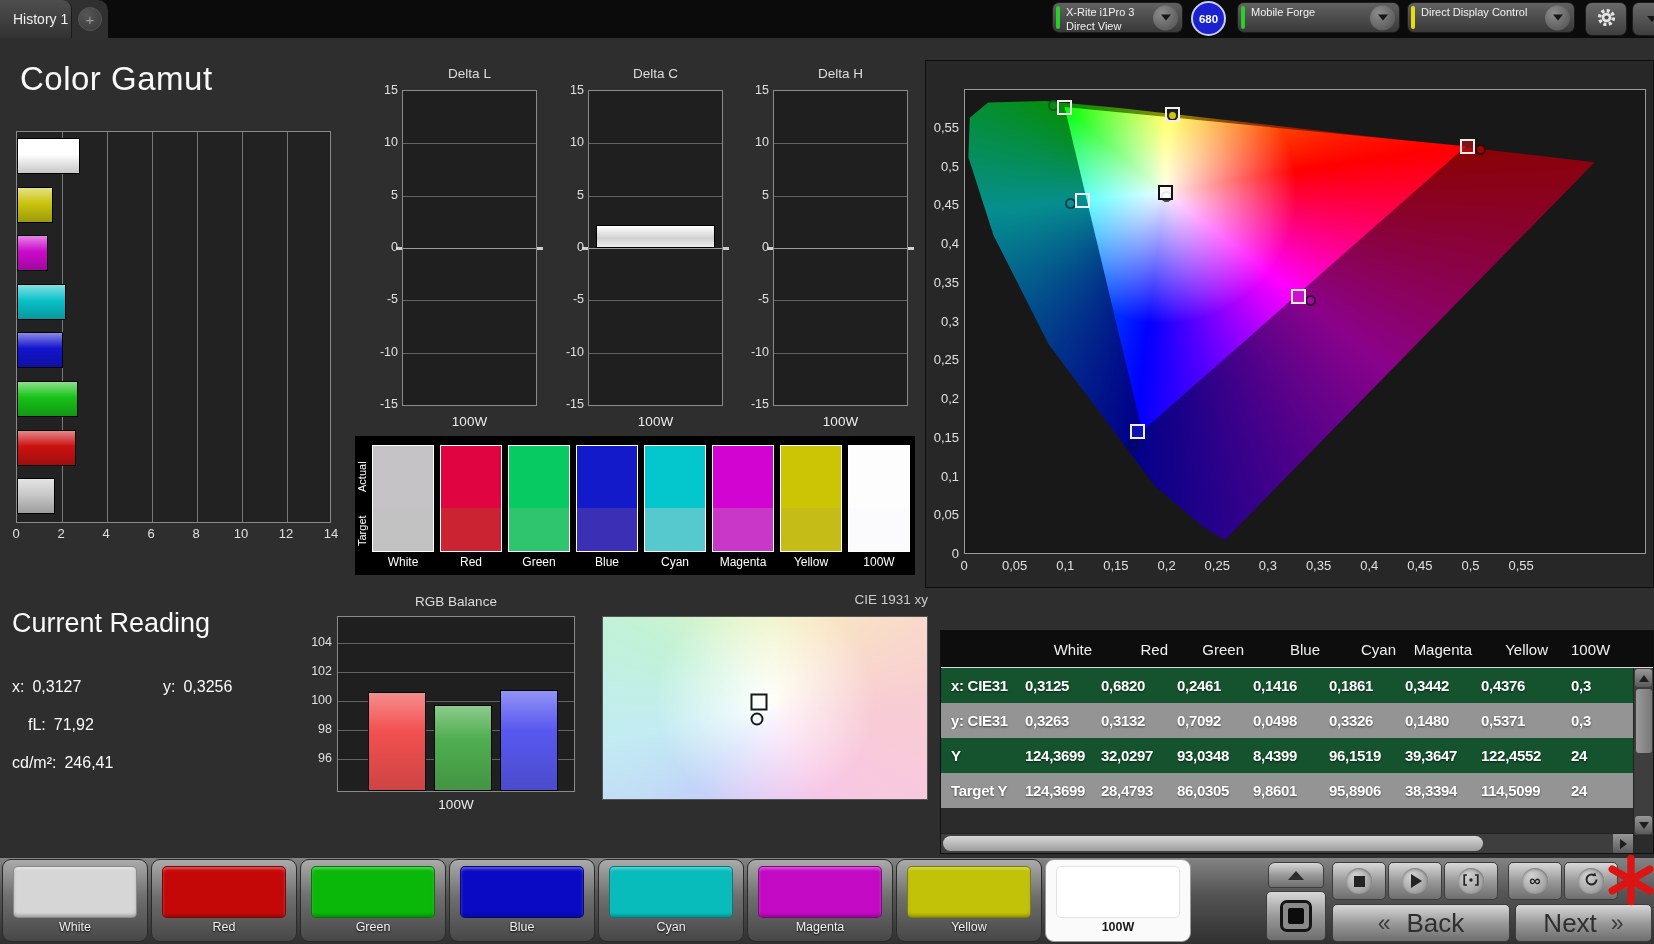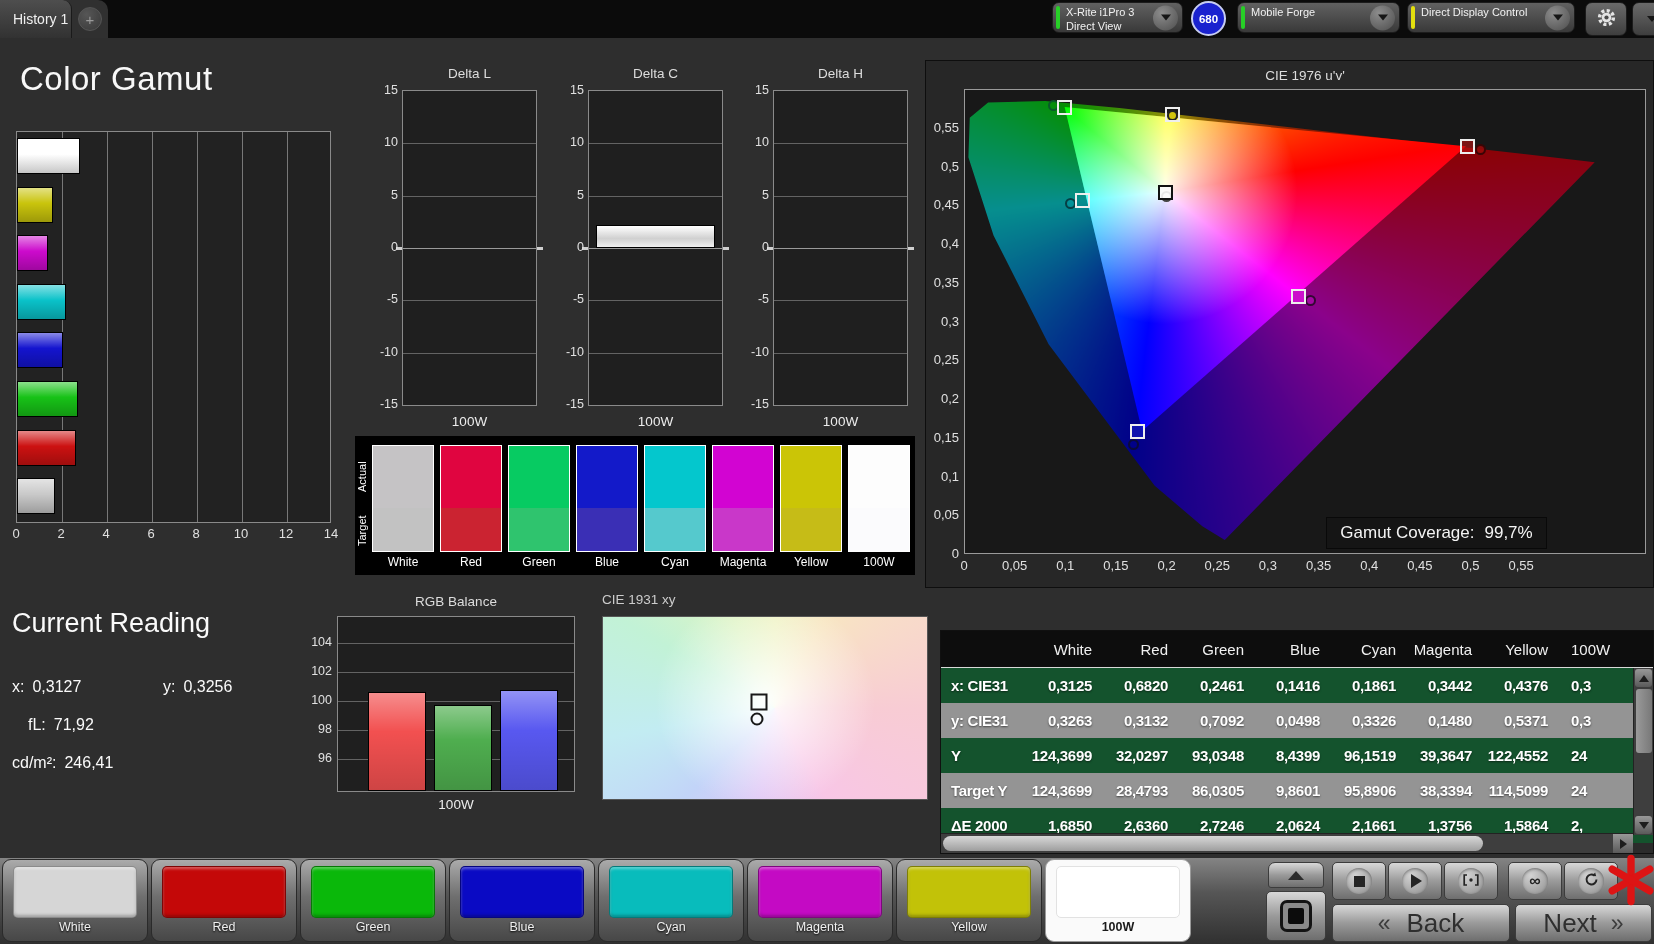--- a/index.html
+++ b/index.html
@@ -95,39 +95,39 @@
   #rgb-title{position:absolute;top:0;left:39px;width:238px;text-align:center;font-size:13.5px;color:#ddd}
   #rgb-plot{position:absolute;left:39px;top:22px;width:238px;height:176px;background:#1f1f1f;
     border:1px solid #8a8a8a;box-sizing:border-box}
   .rgb-bar{position:absolute;bottom:0;width:58px;border:1px solid #000;box-sizing:border-box;
     background-image:linear-gradient(180deg,rgba(255,255,255,.35),rgba(255,255,255,0) 40%,rgba(0,0,0,.15))}
   .rgb-ytick{width:34px}
   #rgb-xlabel{position:absolute;top:203px;left:39px;width:238px;text-align:center;font-size:13.5px;color:#ececec}
 
   
   #cie31{position:absolute;left:600px;top:590px;width:330px;height:214px}
-  #cie31-title{position:absolute;top:2px;left:2px;width:326px;text-align:left;font-size:13.5px;color:#ccc}
+  #cie31-title{position:absolute;top:2px;left:2px;width:326px;text-align:right;font-size:13.5px;color:#ccc}
   #cie31-plot{position:absolute;left:2px;top:26px;width:326px;height:184px;border:1px solid #555;box-sizing:border-box;
     background:radial-gradient(circle at 50% 46%,rgba(255,255,255,.96) 0%,rgba(255,255,255,0) 58%),
       conic-gradient(from 0deg at 53% 50%,#eef2c0 0deg,#f8e6c2 30deg,#f8ccd4 90deg,#f8c6e6 150deg,#e0c8f6 190deg,#c2d4f8 225deg,#c2ecf2 260deg,#c2f2d6 300deg,#def4c4 335deg,#eef2c0 360deg)}
   .c31-square{position:absolute;width:17px;height:17px;border:2.5px solid #181818;box-sizing:border-box;transform:translate(-50%,-50%)}
   .c31-circle{position:absolute;width:13px;height:13px;border:2px solid #181818;border-radius:50%;
     background:rgba(255,255,255,.4);box-sizing:border-box;transform:translate(-50%,-50%)}
 
   
   #meas-table{position:absolute;left:940px;top:630px;width:714px;height:224px;background:#2b2b2b;
     overflow:hidden;border:1px solid #101010;box-sizing:border-box}
   #mt-head{display:flex;height:37px;background:#0d0d0d;border-bottom:1px solid #d8d8d8;align-items:center;box-sizing:border-box}
   .mt-hcell{width:76px;text-align:right;padding-right:9px;box-sizing:border-box;color:#f0f0f0;font-size:15px;flex:none}
   .mt-hcell.first{width:84px}
   .mt-hcell.clipped{text-align:left;padding-left:14px}
   .mt-row{display:flex;height:35px;align-items:center}
   .mt-row.dark{background:#14532d}
   .mt-row.light{background:#949494}
-  .mt-cell{width:76px;text-align:right;padding-right:9px;box-sizing:border-box;font-size:15px;font-weight:bold;
+  .mt-cell{width:76px;padding-right:9px;box-sizing:border-box;font-size:15px;font-weight:bold;
     color:#fff;text-shadow:0 1px 2px rgba(0,0,0,.55);letter-spacing:-.3px;flex:none;white-space:nowrap;overflow:hidden}
   .mt-cell.label{width:84px;text-align:left;padding-left:10px;padding-right:0}
   .mt-cell.clipped{text-align:left;padding-left:14px}
   #mt-vscroll{position:absolute;right:0;top:37px;width:20px;height:167px;background:#3e3e3e;border-left:1px solid #222;box-sizing:border-box}
   .scr-btn{position:absolute;left:1px;right:1px;height:18px;background:linear-gradient(#989898,#5a5a5a);
     border-radius:3px;display:flex;align-items:center;justify-content:center}
   .scr-up{top:1px}.scr-down{bottom:1px}
   .tri-up-s{width:0;height:0;border-left:5px solid transparent;border-right:5px solid transparent;border-bottom:7px solid #1d1d1d}
   .tri-down-s{width:0;height:0;border-left:5px solid transparent;border-right:5px solid transparent;border-top:7px solid #1d1d1d}
   #mt-vthumb{position:absolute;left:2px;top:21px;width:16px;height:64px;background:linear-gradient(90deg,#9a9a9a,#787878);border-radius:3px}
@@ -397,43 +397,38 @@
         <div class="sw-dual">
           <div class="sw-actual" style="background-color: rgb(253, 253, 253);"></div>
           <div class="sw-target" style="background-color: rgb(251, 251, 253);"></div>
         </div>
         <div class="sw-label">100W</div>
       </div>
     </div>
 </div>
 
 <div id="cie76">
-  <div id="cie76-title">CIE 1976 u'v'</div>
   <div id="cie76-plot">
     <div id="cie76-horseshoe"></div>
     <div id="cie76-triangle" style="clip-path: polygon(14.65% 3.67%, 73.67% 12.17%, 26.05% 73.67%);"></div>
   <div class="cie-circle" style="left: 83.3818px; top: 9.55px; border-color: rgb(10, 90, 42); background-color: transparent;"></div>
       <div class="cie-square" style="left: 92.3818px; top: 9.55px; border-color: rgb(238, 238, 238); background-color: transparent;"></div>
       <div class="cie-circle" style="left: 202.165px; top: 20.3px; border-color: rgb(34, 34, 34); background-color: rgb(210, 196, 12);"></div>
       <div class="cie-square" style="left: 200.165px; top: 17.3px; border-color: rgb(238, 238, 238); background-color: transparent;"></div>
       <div class="cie-circle" style="left: 509.948px; top: 54.075px; border-color: rgb(58, 5, 5); background-color: rgba(150, 10, 10, 0.9);"></div>
       <div class="cie-square" style="left: 494.948px; top: 49.075px; border-color: rgb(238, 238, 238); background-color: rgba(190, 20, 20, 0.6);"></div>
       <div class="cie-circle" style="left: 195.871px; top: 100.8px; border-color: rgb(68, 68, 68); background-color: rgb(255, 255, 255);"></div>
       <div class="cie-square" style="left: 192.871px; top: 94.8px; border-color: rgb(17, 17, 17); background-color: rgba(250, 250, 250, 0.9);"></div>
       <div class="cie-circle" style="left: 100.008px; top: 108.325px; border-color: rgb(6, 63, 68); background-color: rgba(0, 150, 160, 0.55);"></div>
       <div class="cie-square" style="left: 110.008px; top: 103.325px; border-color: rgb(238, 238, 238); background-color: transparent;"></div>
       <div class="cie-circle" style="left: 339.777px; top: 205.425px; border-color: rgb(51, 8, 51); background-color: rgba(170, 10, 170, 0.8);"></div>
       <div class="cie-square" style="left: 325.777px; top: 199.425px; border-color: rgb(238, 238, 238); background-color: rgb(204, 16, 204);"></div>
       <div class="cie-circle" style="left: 162.71px; top: 348.5px; border-color: rgb(10, 10, 60); background-color: transparent;"></div>
       <div class="cie-square" style="left: 164.71px; top: 333.5px; border-color: rgb(238, 238, 238); background-color: rgba(20, 25, 190, 0.7);"></div>
     </div>
-  <div id="coverage-box">
-    <span>Gamut Coverage:</span>
-    <span>99,7%</span>
-  </div>
 <div class="cie-xtick" style="left: 38px;">0</div>
     <div class="cie-xtick" style="left: 88.65px;">0,05</div>
     <div class="cie-xtick" style="left: 139.3px;">0,1</div>
     <div class="cie-xtick" style="left: 189.95px;">0,15</div>
     <div class="cie-xtick" style="left: 240.6px;">0,2</div>
     <div class="cie-xtick" style="left: 291.25px;">0,25</div>
     <div class="cie-xtick" style="left: 341.9px;">0,3</div>
     <div class="cie-xtick" style="left: 392.55px;">0,35</div>
     <div class="cie-xtick" style="left: 443.2px;">0,4</div>
     <div class="cie-xtick" style="left: 493.85px;">0,45</div>
@@ -531,31 +526,20 @@
         <div class="mt-cell label">Target Y</div>
         <div class="mt-cell">124,3699</div>
         <div class="mt-cell">28,4793</div>
         <div class="mt-cell">86,0305</div>
         <div class="mt-cell">9,8601</div>
         <div class="mt-cell">95,8906</div>
         <div class="mt-cell">38,3394</div>
         <div class="mt-cell">114,5099</div>
         <div class="mt-cell clipped">24</div>
       </div>
-      <div class="mt-row dark">
-        <div class="mt-cell label">ΔE 2000</div>
-        <div class="mt-cell">1,6850</div>
-        <div class="mt-cell">2,6360</div>
-        <div class="mt-cell">2,7246</div>
-        <div class="mt-cell">2,0624</div>
-        <div class="mt-cell">2,1661</div>
-        <div class="mt-cell">1,3756</div>
-        <div class="mt-cell">1,5864</div>
-        <div class="mt-cell clipped">2,</div>
-      </div>
     </div>
   <div id="mt-vscroll">
     <div class="scr-btn scr-up">
         <div class="tri-up-s"></div>
       </div>
     <div id="mt-vthumb"></div>
     <div class="scr-btn scr-down">
         <div class="tri-down-s"></div>
       </div>
   </div>

